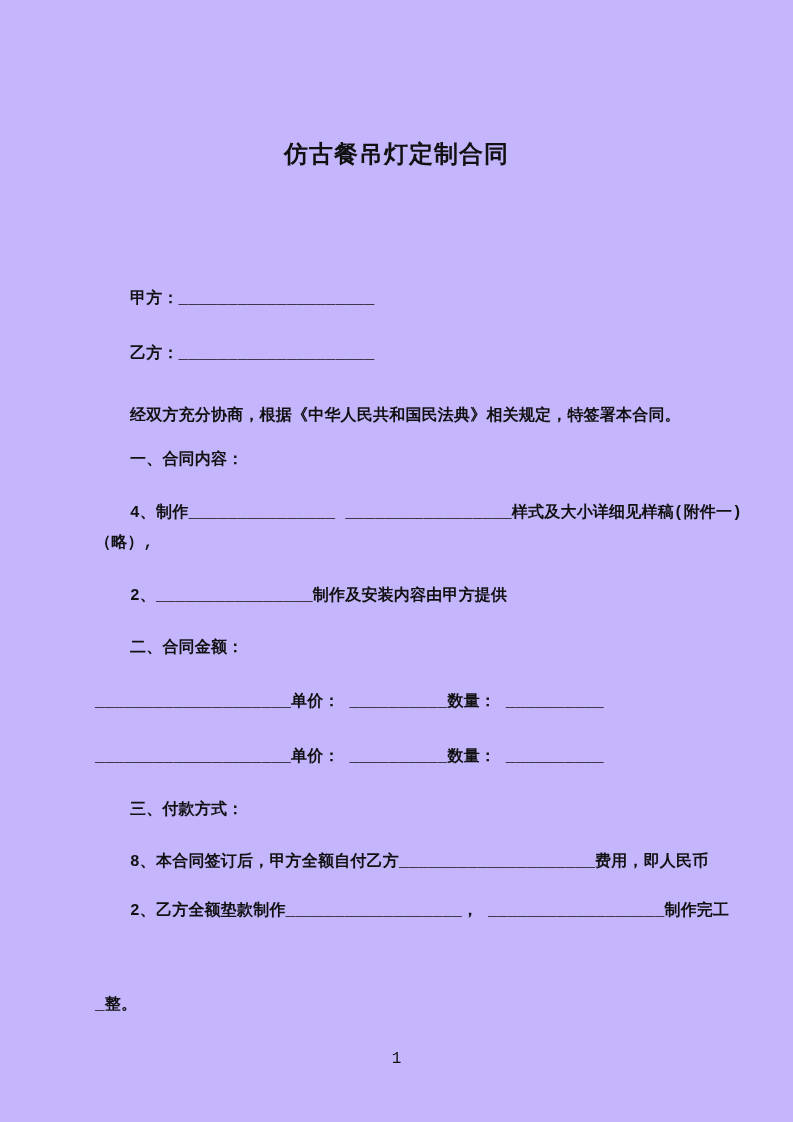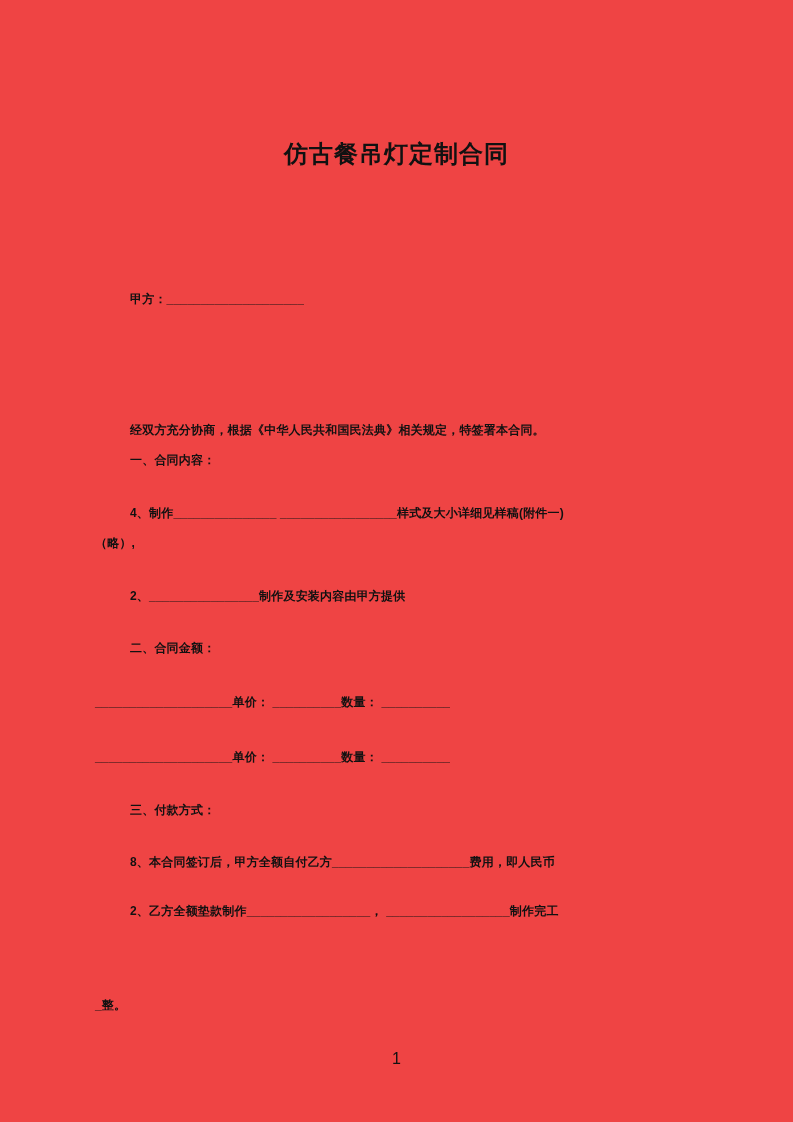--- a/index.html
+++ b/index.html
@@ -1,39 +1,39 @@
 <!DOCTYPE html>
 <html><head>
 <meta charset="utf-8">
 <style>
   html, body { margin: 0; padding: 0; background: #ffffff; }
   .page {
     position: relative;
     width: 793px;
     height: 1122px;
-    background: #ef4444;
-    font-family: Liberation Sans, sans-serif;
+    background: #c4b5fd;
+    font-family: Liberation Mono, monospace;
     color: #111111;
     overflow: hidden;
   }
   .doc-title {
     position: absolute;
     top: 138px;
     left: 0;
     width: 100%;
     text-align: center;
     font-size: 24px;
     font-weight: bold;
     letter-spacing: 1px;
     white-space: nowrap;
   }
   .line {
     position: absolute;
     left: 95px;
-    font-size: 12px;
+    font-size: 16px;
     font-weight: bold;
     line-height: 22px;
     white-space: pre;
     letter-spacing: 0.2px;
   }
   .indent { padding-left: 35px; }
   .page-number {
     position: absolute;
     top: 1050px;
     left: 0;
@@ -44,21 +44,22 @@
   }
 </style>
 </head>
 <body>
 
 <div class="page">
 
   <div class="doc-title">仿古餐吊灯定制合同</div>
 
   <div class="line indent" style="top:288px">甲方：____________________</div>
-  <div class="line indent" style="top:419px">经双方充分协商，根据《中华人民共和国民法典》相关规定，特签署本合同。</div>
+  <div class="line indent" style="top:343px">乙方：____________________</div>
+  <div class="line indent" style="top:405px">经双方充分协商，根据《中华人民共和国民法典》相关规定，特签署本合同。</div>
   <div class="line indent" style="top:449px">一、合同内容：</div>
   <div class="line indent" style="top:502px">4、制作_______________ _________________样式及大小详细见样稿(附件一)</div>
   <div class="line" style="top:532px">（略）,</div>
   <div class="line indent" style="top:585px">2、________________制作及安装内容由甲方提供</div>
   <div class="line indent" style="top:637px">二、合同金额：</div>
   <div class="line" style="top:691px">____________________单价： __________数量： __________</div>
   <div class="line" style="top:746px">____________________单价： __________数量： __________</div>
   <div class="line indent" style="top:799px">三、付款方式：</div>
   <div class="line indent" style="top:851px">8、本合同签订后，甲方全额自付乙方____________________费用，即人民币</div>
   <div class="line indent" style="top:900px">2、乙方全额垫款制作__________________， __________________制作完工</div>

